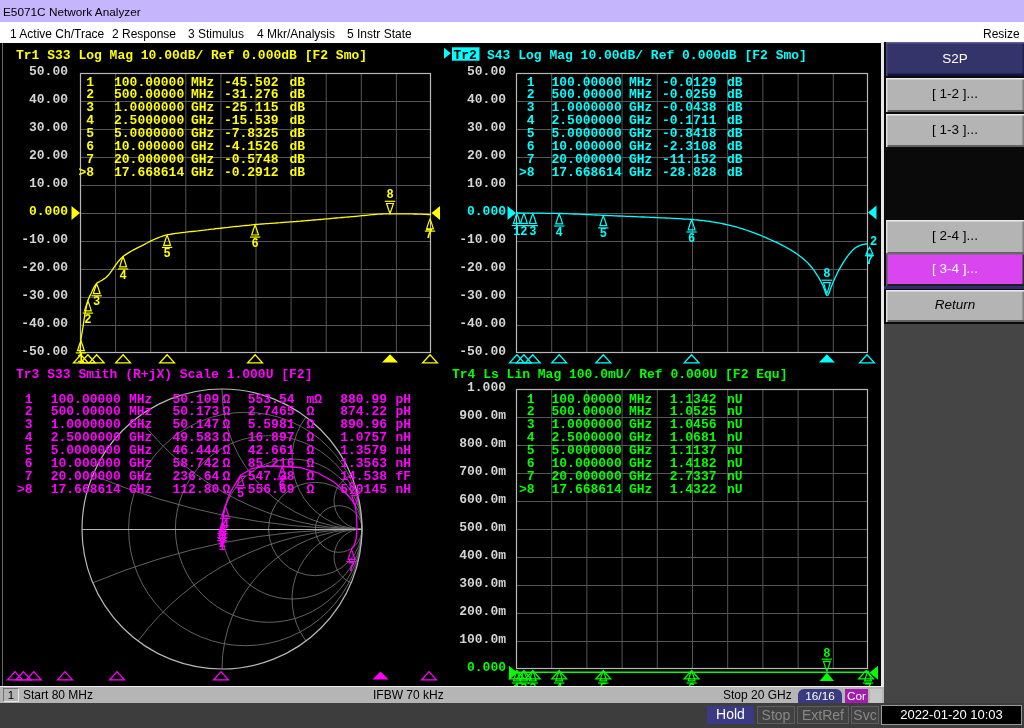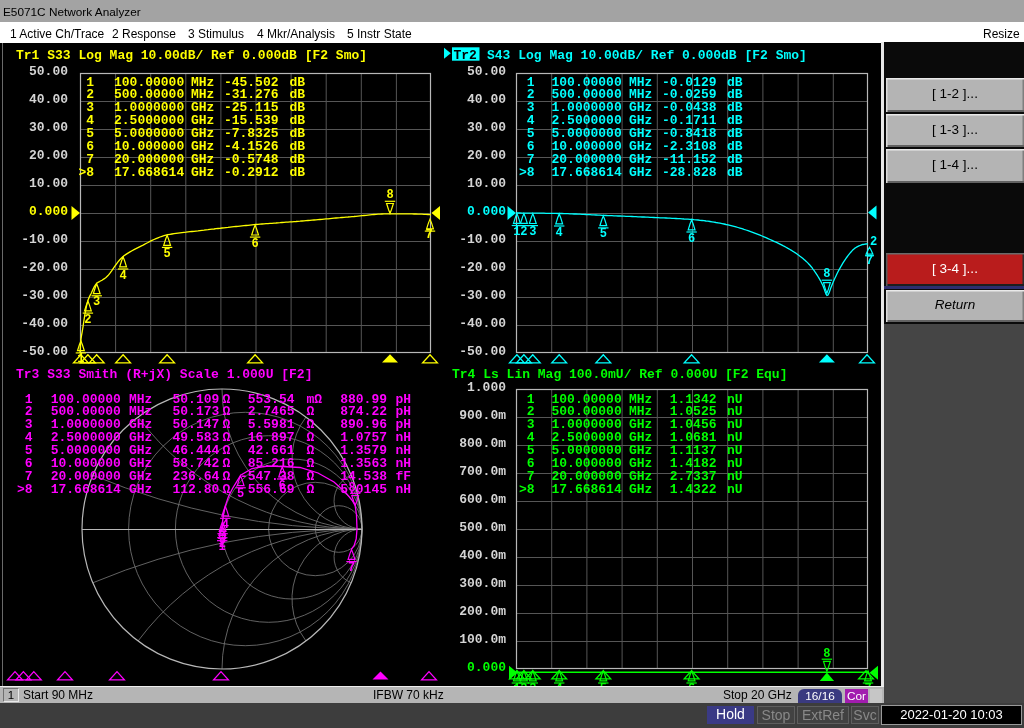--- a/index.html
+++ b/index.html
@@ -3,21 +3,21 @@
 <style>
 * { margin:0; padding:0; box-sizing:border-box; }
 html,body { width:1024px; height:728px; background:#ffffff; overflow:hidden; }
 body { position:relative; font-family:"Liberation Sans", sans-serif; }
 .abs { position:absolute; }
 .btn { position:absolute; left:5px; width:138px; background:#b4b4b4; color:#000;
   font-size:13.5px; text-align:center;
   box-shadow: inset 0 1.5px 0 #e9e9e9, inset 1.5px 0 0 #dcdcdc, inset 0 -2px 0 #626262, inset -1.5px 0 0 #7e7e7e; }
 </style></head>
 <body>
-<div class="abs" style="left:0;top:0;width:1024px;height:22px;background:#a3a3a3;">
+<div class="abs" style="left:0;top:0;width:1024px;height:22px;background:#c4b5fd;">
   <div class="abs" style="left:3px;top:5px;font-size:11.8px;color:#000;">E5071C Network Analyzer</div>
 </div>
 <div class="abs" style="left:0;top:22px;width:1024px;height:21px;background:#ffffff;font-size:12px;color:#000;text-align:center;">
   <span class="abs" style="left:10px;top:5px;">1 Active Ch/Trace</span>
   <span class="abs" style="left:112px;top:5px;">2 Response</span>
   <span class="abs" style="left:188px;top:5px;">3 Stimulus</span>
   <span class="abs" style="left:257px;top:5px;">4 Mkr/Analysis</span>
   <span class="abs" style="left:347px;top:5px;">5 Instr State</span>
   <span class="abs" style="left:983px;top:5px;">Resize</span>
 </div>
@@ -468,32 +468,34 @@
 <polygon points="559.2,670.7 551.8,678.9 566.6,678.9" fill="none" stroke="#00ff00" stroke-width="1.3"></polygon>
 <polygon points="603.3,670.7 595.9,678.9 610.7,678.9" fill="none" stroke="#00ff00" stroke-width="1.3"></polygon>
 <polygon points="691.6,670.7 684.2,678.9 699.0,678.9" fill="none" stroke="#00ff00" stroke-width="1.3"></polygon>
 <polygon points="866.0,670.7 858.6,678.9 873.4,678.9" fill="none" stroke="#00ff00" stroke-width="1.3"></polygon>
 <polygon points="826.9,672.6 819.7,681.1 834.1,681.1" fill="#00ff00"></polygon>
 </svg>
 
 <div class="abs" style="left:881px;top:42px;width:143px;height:661px;background:#454545;">
   <div class="abs" style="left:0;top:0;width:3px;height:661px;background:#e8e8e8;"></div>
   <div class="abs" style="left:3px;top:0;width:140px;height:282px;background:#0a0a0a;"></div>
+  <div class="btn" style="top:0;height:34px;line-height:33px;background:#34346a;color:#fff;
+    box-shadow: inset 0 1.5px 0 #5d5d93, inset 1.5px 0 0 #4a4a80, inset 0 -2.5px 0 #121240, inset -1.5px 0 0 #20204e;">S2P</div>
   <div class="btn" style="top:36px;height:33.5px;line-height:32px;">[ 1-2 ]...</div>
   <div class="btn" style="top:71.5px;height:33.5px;line-height:32px;">[ 1-3 ]...</div>
-  <div class="btn" style="top:107px;height:33.5px;line-height:32px;">[ 1-4 ]...</div>
-  <div class="btn" style="top:211px;height:32.5px;line-height:31px;background:#b91c1c;color:#fff;
+  <div class="btn" style="top:178px;height:33.5px;line-height:32px;">[ 2-4 ]...</div>
+  <div class="btn" style="top:211px;height:32.5px;line-height:31px;background:#d946ef;color:#fff;
     box-shadow: inset 0 1.5px 0 #6a6a6a, inset 1.5px 0 0 #5a5a5a, inset 0 -2px 0 #1e1e1e, inset -1.5px 0 0 #2e2e2e;">[ 3-4 ]...</div>
   <div class="abs" style="left:3px;top:243.5px;width:140px;height:3px;background:#2e2e6e;"></div>
   <div class="btn" style="top:248px;height:32px;line-height:30px;font-style:italic;">Return</div>
 </div>
 
 <div class="abs" style="left:0;top:686px;width:884px;height:17px;background:#b5b5b5;border-top:1px solid #eeeeee;font-size:12px;color:#000;">
   <div class="abs" style="left:3px;top:1px;width:16px;height:14px;border-top:1px solid #707070;border-left:1px solid #707070;border-bottom:1px solid #e8e8e8;border-right:1px solid #e8e8e8;text-align:center;font-size:11.5px;line-height:13px;">1</div>
-  <span class="abs" style="left:23px;top:1px;">Start 90 MHz</span>
+  <span class="abs" style="left:23px;top:1px;">Start 80 MHz</span>
   <span class="abs" style="left:373px;top:1px;">IFBW 70 kHz</span>
   <span class="abs" style="left:723px;top:1px;">Stop 20 GHz</span>
   <div class="abs" style="left:798px;top:1.5px;width:44px;height:26px;background:#3a3a80;color:#fff;text-align:center;font-size:11.8px;line-height:14px;border-radius:6px;">16/16</div>
   <div class="abs" style="left:845px;top:1.5px;width:23px;height:14px;background:#a21caf;color:#fff;text-align:center;font-size:11.8px;line-height:14px;">Cor</div>
   <div class="abs" style="left:870px;top:1.5px;width:12px;height:14px;background:#c6c6c6;"></div>
 </div>
 
 <div class="abs" style="left:0;top:703px;width:1024px;height:25px;background:#3d3d3d;font-size:14px;">
   <div class="abs" style="left:707px;top:2.5px;width:47px;height:18px;background:#3a3a85;color:#fff;text-align:center;line-height:17px;">Hold</div>
   <div class="abs" style="left:757px;top:2.5px;width:38px;height:18px;background:#424242;border:1px solid #5e5e5e;color:#888;text-align:center;line-height:16px;">Stop</div>

